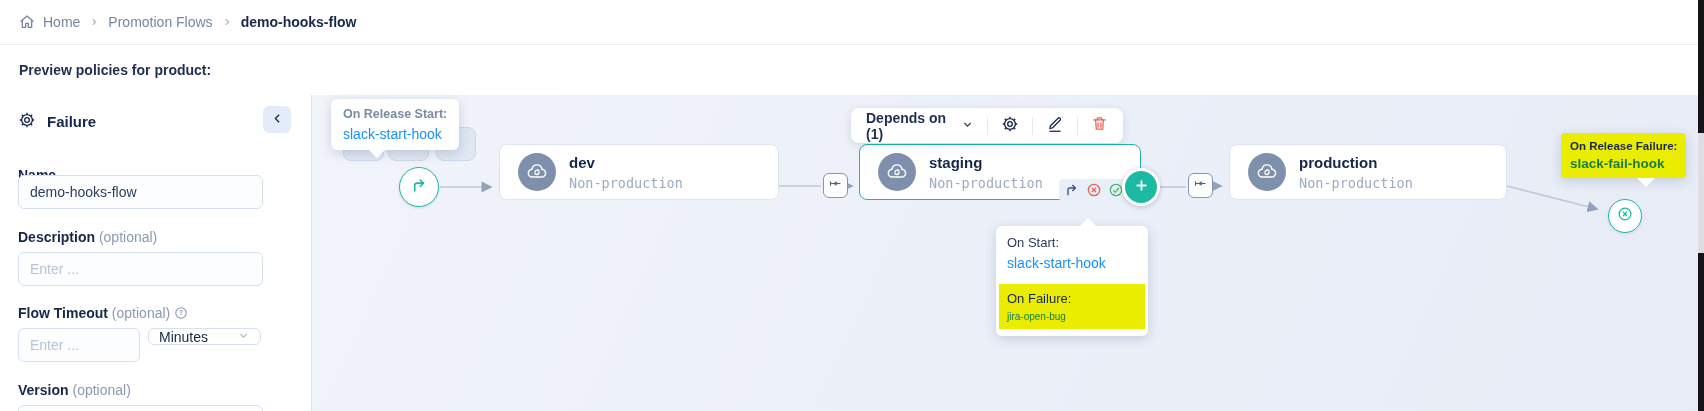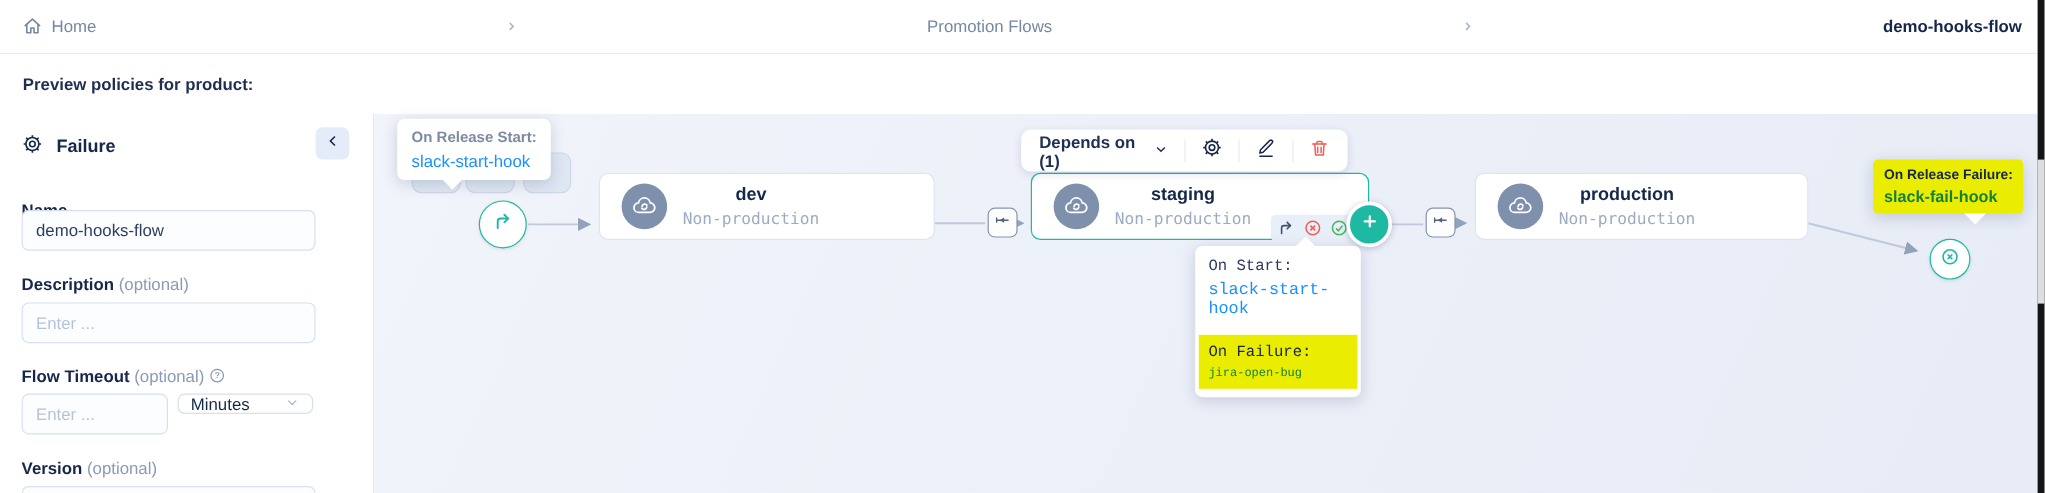--- a/index.html
+++ b/index.html
@@ -3,21 +3,21 @@
 <meta charset="utf-8">
 <style>
   * { box-sizing: border-box; }
   body { margin:0; background:#fff; }
   .screen { position:relative; width:1704px; height:411px; background:#fff;
             font-family:"Liberation Sans", sans-serif; color:var(--navy); overflow:hidden; }
 
   
   .topbar { position:absolute; left:0; top:0; width:1704px; height:45px;
             border-bottom:1px solid #e8edf5; display:flex; align-items:center;
-            padding:0 19px; gap:9px; font-size:14px; background:#fff;justify-content:space-between; }
+            padding:0 19px; gap:9px; font-size:14px; background:#fff; }
   .crumb { color:#7487a3; display:flex; align-items:center; gap:8px; cursor:pointer; }
   .crumb svg { display:block; }
   .crumb-sep { color:#a8b7cc; display:flex; align-items:center; }
   .crumb-current { font-weight:bold; color:var(--navy); }
 
   
   .preview-row { position:absolute; left:0; top:46px; width:1704px; height:49px; background:#fff; }
   .preview-label { position:absolute; left:19px; top:16px; font-size:14px; font-weight:600; color:#1e2f52; }
   .select-box { position:absolute; left:196px; top:9px; width:272px; height:31px;
                 border:1px solid #d9e2f0; border-radius:6px; background:#fff;
@@ -59,21 +59,21 @@
 
   .tip { position:absolute; background:#fff; border-radius:6px;
          box-shadow:0 3px 12px rgba(25,45,90,.18); z-index:5; }
   .tip-label { font-size:12.5px; font-weight:bold; color:#7c8ba3; }
   .tip-hook  { font-size:14px; color:var(--link); margin-top:5px; cursor:pointer; }
 
   .tip1 { left:19px; top:4px; padding:8px 12px; white-space:nowrap; }
   .tip1::after { content:""; position:absolute; bottom:-8px; left:38px;
                  border:8px solid transparent; border-top:8px solid #fff; border-bottom:0; }
 
-  .tip2 { left:684px; top:110px; width:138px; padding:9px 0 7px;font-family:Liberation Mono, monospace; }
+  .tip2 { left:684px; top:131px; width:152px; padding:9px 0 7px; }
   .tip2::before { content:""; position:absolute; top:-8px; left:84px;
                   border:8px solid transparent; border-bottom:8px solid #fff; border-top:0; }
   .tip2 .row { padding:0 11px; }
   .tip2 .dark-label { font-size:13px; color:#2a3a5c; }
   .tip2 .hl-block { margin:13px 3px 0; padding:7px 8px; background:var(--highlight); }
   .tip2 .hl-label { font-size:13px; color:var(--navy); }
   .tip2 .hl-hook  { font-size:10px; color:var(--hook-text); margin-top:5px; cursor:pointer; }
 
   .tip3 { left:1249px; top:38px; padding:7px 9px; background:var(--highlight);
           border-radius:4px; white-space:nowrap; }
@@ -87,21 +87,21 @@
                   display:flex; align-items:center; justify-content:center;
                   box-shadow:0 1px 3px rgba(20,40,80,.12); cursor:pointer; }
 
   .node { position:absolute; top:49px; height:56px; background:#fff; border:1px solid #dfe5f0;
           border-radius:8px; display:flex; align-items:center; padding:0 18px; gap:13px; cursor:pointer; }
   .node-dev  { left:187px; width:280px; }
   .node-staging { left:547px; width:282px; border:1.5px solid var(--accent); }
   .node-prod { left:917px; width:278px; }
   .node-icon { width:38px; height:38px; border-radius:50%; background:#7e90ab; flex:none;
                display:flex; align-items:center; justify-content:center; }
-  .node-title { font-size:15px; font-weight:bold; color:var(--navy); line-height:1.2;text-align:center; }
+  .node-title { font-size:15px; font-weight:bold; color:var(--navy); line-height:1.2; }
   .node-sub { font-family:"DejaVu Sans Mono", monospace; font-size:13.5px; color:#9dabc0; margin-top:3px; }
 
   .node-toolbar { position:absolute; left:539px; top:13px; width:272px; height:35px; background:#fff;
                   border-radius:8px; box-shadow:0 2px 8px rgba(25,45,90,.14);
                   display:flex; align-items:center; padding:0 15px; gap:13px; z-index:4; }
   .depends { display:flex; align-items:center; gap:8px; font-size:14px; font-weight:600;
              color:#1e2f52; cursor:pointer; }
   .tb-divider { width:1px; height:18px; background:#e4eaf4; }
   .tb-icon { display:flex; align-items:center; justify-content:center; color:var(--navy); cursor:pointer; }
   .tb-icon.trash { color:var(--danger); }

